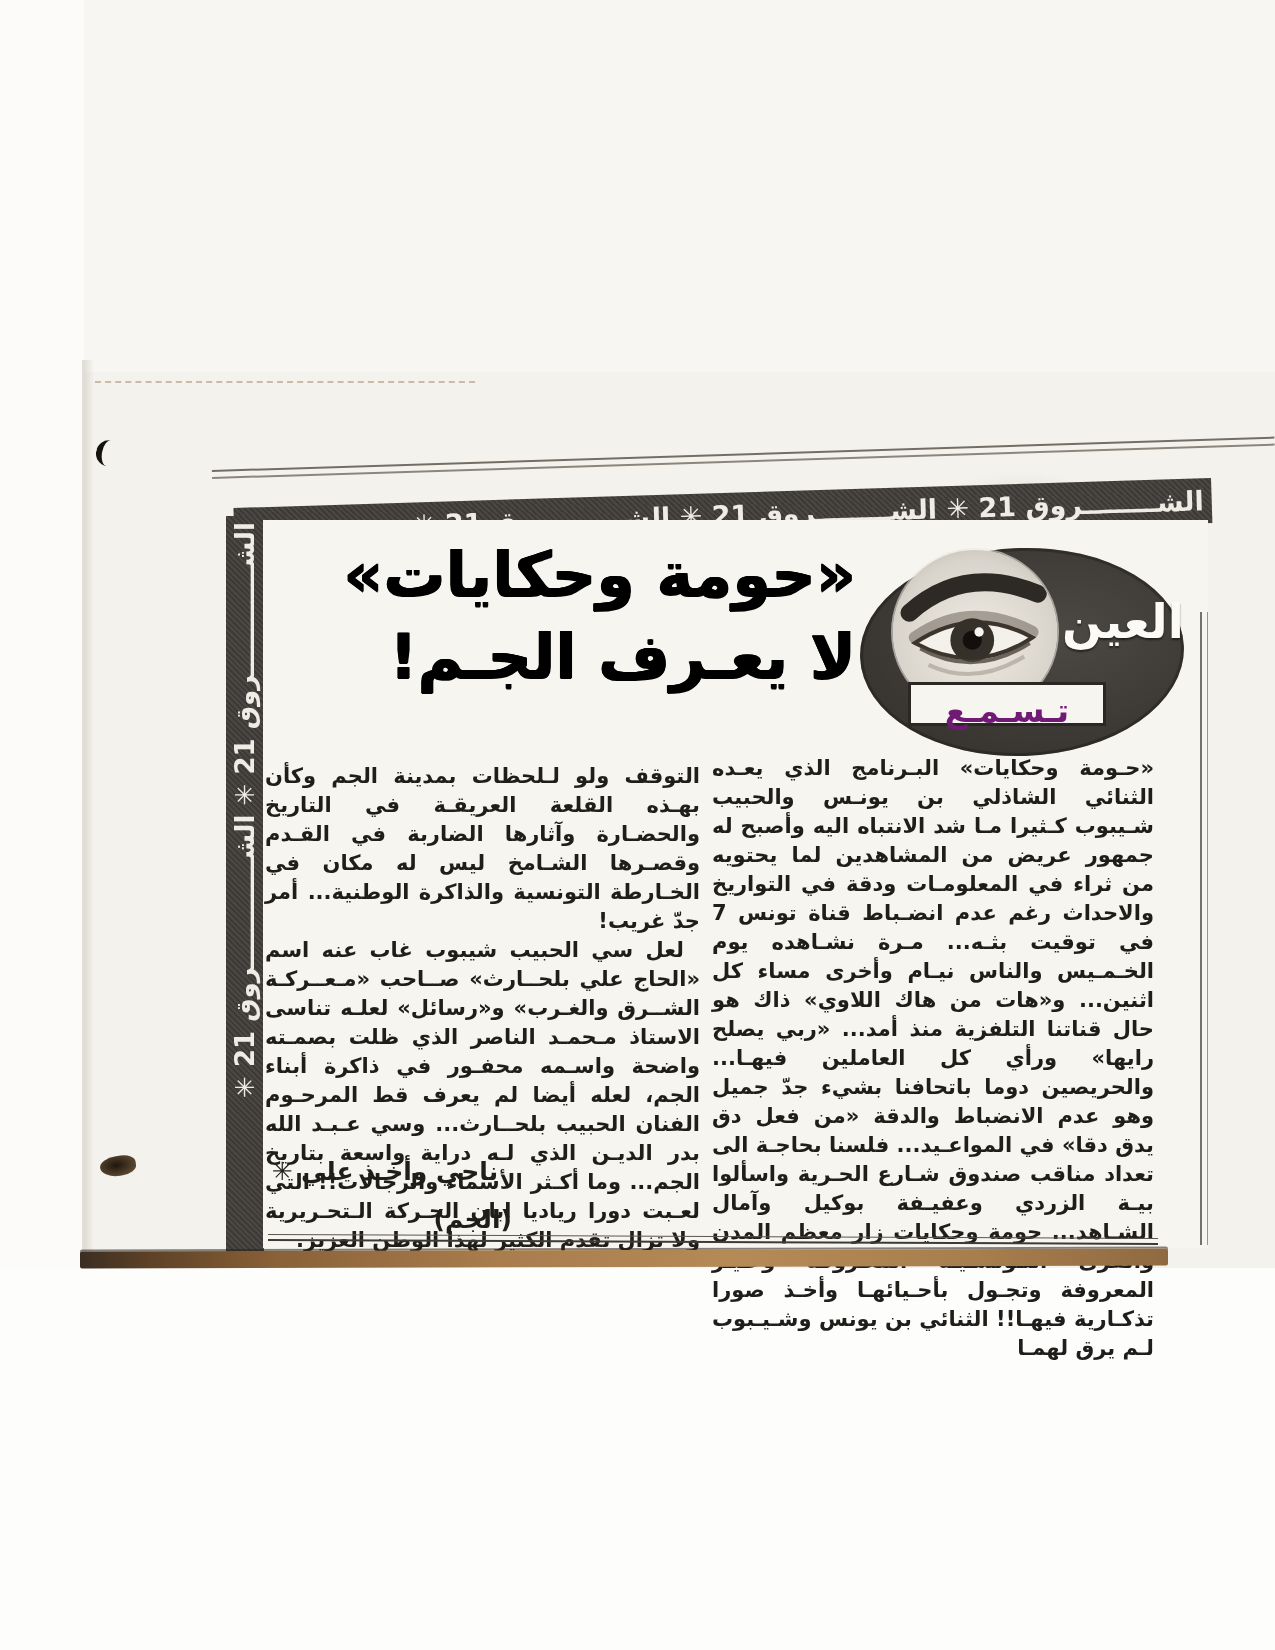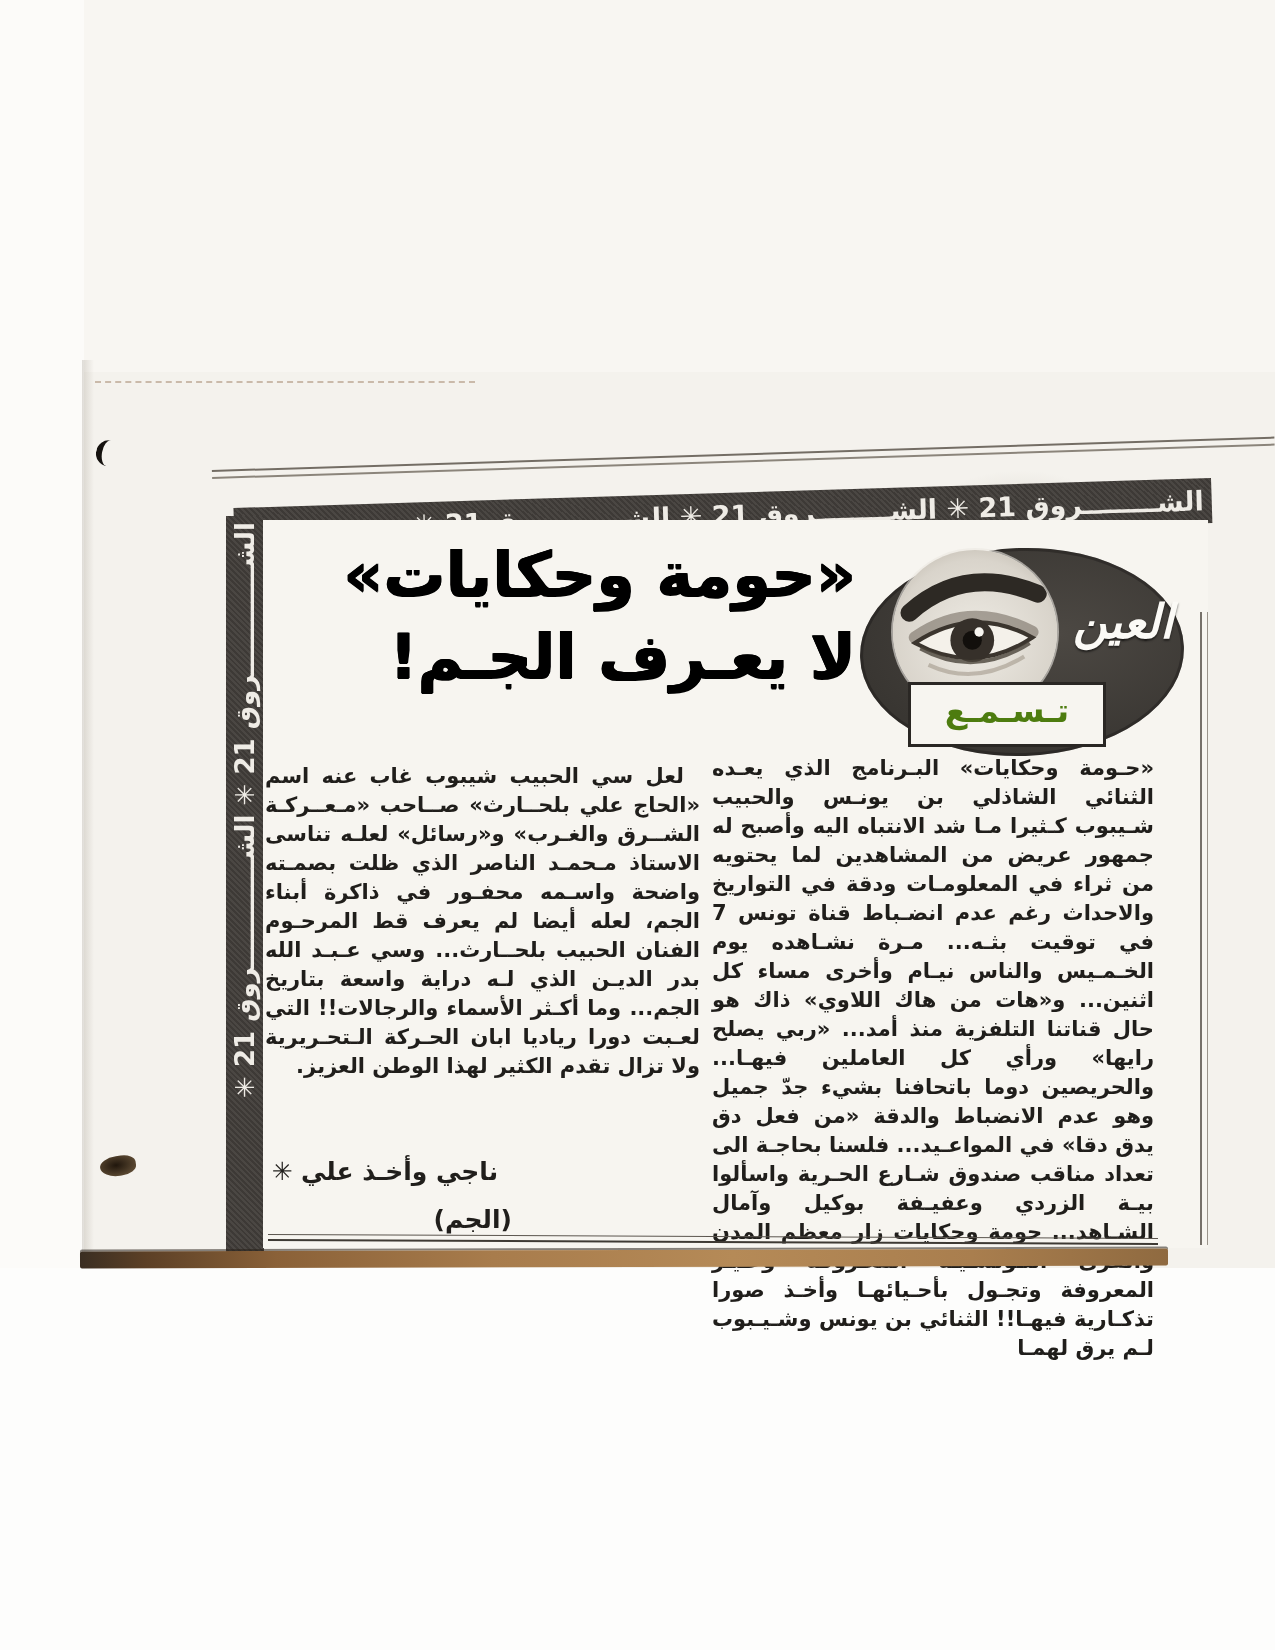--- a/index.html
+++ b/index.html
@@ -54,24 +54,24 @@
         background:linear-gradient(to right,#3a2e22 0%,#5c4026 6%,#8a6138 18%,#a87c4c 38%,#b58a57 60%,#a97e4e 82%,#8f6a40 100%);
         box-shadow:0 -2px 0 rgba(40,33,25,.55);}
   
   .logo-oval{position:absolute;left:860px;top:548px;width:324px;height:208px;border-radius:50%;
         transform:rotate(-2deg);
         background:radial-gradient(ellipse at 62% 42%,#4c4843,#393632 72%);
         box-shadow:inset 0 0 0 3px rgba(20,18,16,.35);}
   .logo-eye{position:absolute;left:893px;top:550px;width:164px;height:164px;border-radius:50%;
         background:#eeebe4;overflow:hidden;box-shadow:0 0 0 2px rgba(235,232,225,.6);}
   .logo-title{position:absolute;left:1048px;top:594px;width:150px;direction:rtl;text-align:center;
-        font-size:47px;font-weight:bold;color:#fbfaf6;text-shadow:0 2px 2px rgba(0,0,0,.5);font-style:italic;}
-  .logo-sub{position:absolute;left:908px;top:682px;width:198px;height:65px;background:#f7f5f0;
+        font-size:47px;font-weight:bold;color:#fbfaf6;text-shadow:0 2px 2px rgba(0,0,0,.5);}
+  .logo-sub{position:absolute;left:908px;top:682px;width:198px;height:44px;background:#f7f5f0;
         border:3px solid #2a2724;box-sizing:border-box;text-align:center;line-height:51px;
-        font-size:33px;font-weight:bold;color:#4d7c0f;direction:rtl;letter-spacing:2px;}
+        font-size:33px;font-weight:bold;color:#701a75;direction:rtl;letter-spacing:2px;}
   
   .headline{position:absolute;left:276px;top:534px;width:580px;direction:rtl;
         color:#000000;font-weight:bold;font-size:62px;line-height:1.32;
         text-shadow:.6px 0 currentColor,-.6px 0 currentColor,0 .5px currentColor;}
   
   .col{position:absolute;direction:rtl;text-align:justify;font-weight:bold;color:#201e1b;
         font-size:21px;line-height:29px;}
   .col-right{left:712px;top:754px;width:442px;}
   .col-left{left:265px;top:762px;width:435px;}
   .col p{margin:0;}
@@ -141,20 +141,21 @@
   <div class="headline">
     <div>«حومة وحكايات»</div>
     <div>لا يعـرف الجـم!</div>
   </div>
 
   <div class="col col-right">
     <p>«حـومة وحكايات» البـرنامج الذي يعـده الثنائي الشاذلي بن يونـس والحبيب شـيبوب كـثيرا مـا شد الانتباه اليه وأصبح له جمهور عريض من المشاهدين لما يحتويه من ثراء في المعلومـات ودقة في التواريخ والاحداث رغم عدم انضـباط قناة تونس 7 في توقيت بثـه... مـرة نشـاهده يوم الخـمـيس والناس نيـام وأخرى مساء كل اثنين... و«هات من هاك اللاوي» ذاك هو حال قناتنا التلفزية منذ أمد... «ربي يصلح رايها» ورأي كل العاملين فيهـا... والحريصين دوما باتحافنا بشيء جدّ جميل وهو عدم الانضباط والدقة «من فعل دق يدق دقا» في المواعـيد... فلسنا بحاجـة الى تعداد مناقب صندوق شـارع الحـرية واسألوا بيـة الزردي وعفيـفة بوكيل وآمال الشـاهد... حومة وحكايات زار معظم المدن والقرى التـونسـيـة المعـروفة وغـيـر المعروفة وتجـول بأحـيائهـا وأخـذ صورا تذكـارية فيهـا!! الثنائي بن يونس وشـيـبوب لـم يرق لهمـا</p>
   </div>
 
   <div class="col col-left">
+    <p>التوقف ولو لـلحظات بمدينة الجم وكأن بهـذه القلعة العريقـة في التاريخ والحضـارة وآثارها الضاربة في القـدم وقصـرها الشـامخ ليس له مكان في الخـارطة التونسية والذاكرة الوطنية... أمر جدّ غريب!</p>
     <p class="indent">لعل سي الحبيب شيبوب غاب عنه اسم «الحاج علي بلحــارث» صــاحب «مـعــركـة الشــرق والغـرب» و«رسائل» لعلـه تناسى الاستاذ مـحمـد الناصر الذي ظلت بصمـته واضحة واسـمه محفـور في ذاكرة أبناء الجم، لعله أيضا لم يعرف قط المرحـوم الفنان الحبيب بلحــارث... وسي عـبـد الله بدر الديـن الذي لـه دراية واسعة بتاريخ الجم... وما أكـثر الأسماء والرجالات!! التي لعـبت دورا رياديا ابان الحـركة الـتحـريرية ولا تزال تقدم الكثير لهذا الوطن العزيز.</p>
   </div>
 
   <div class="sig">
     <div class="sig-line1">
       <span>✳</span>
       <span class="sig-name">ناجي وأخـذ علي</span>
     </div>
     <div class="sig-place">(الجم)</div>
   </div>

